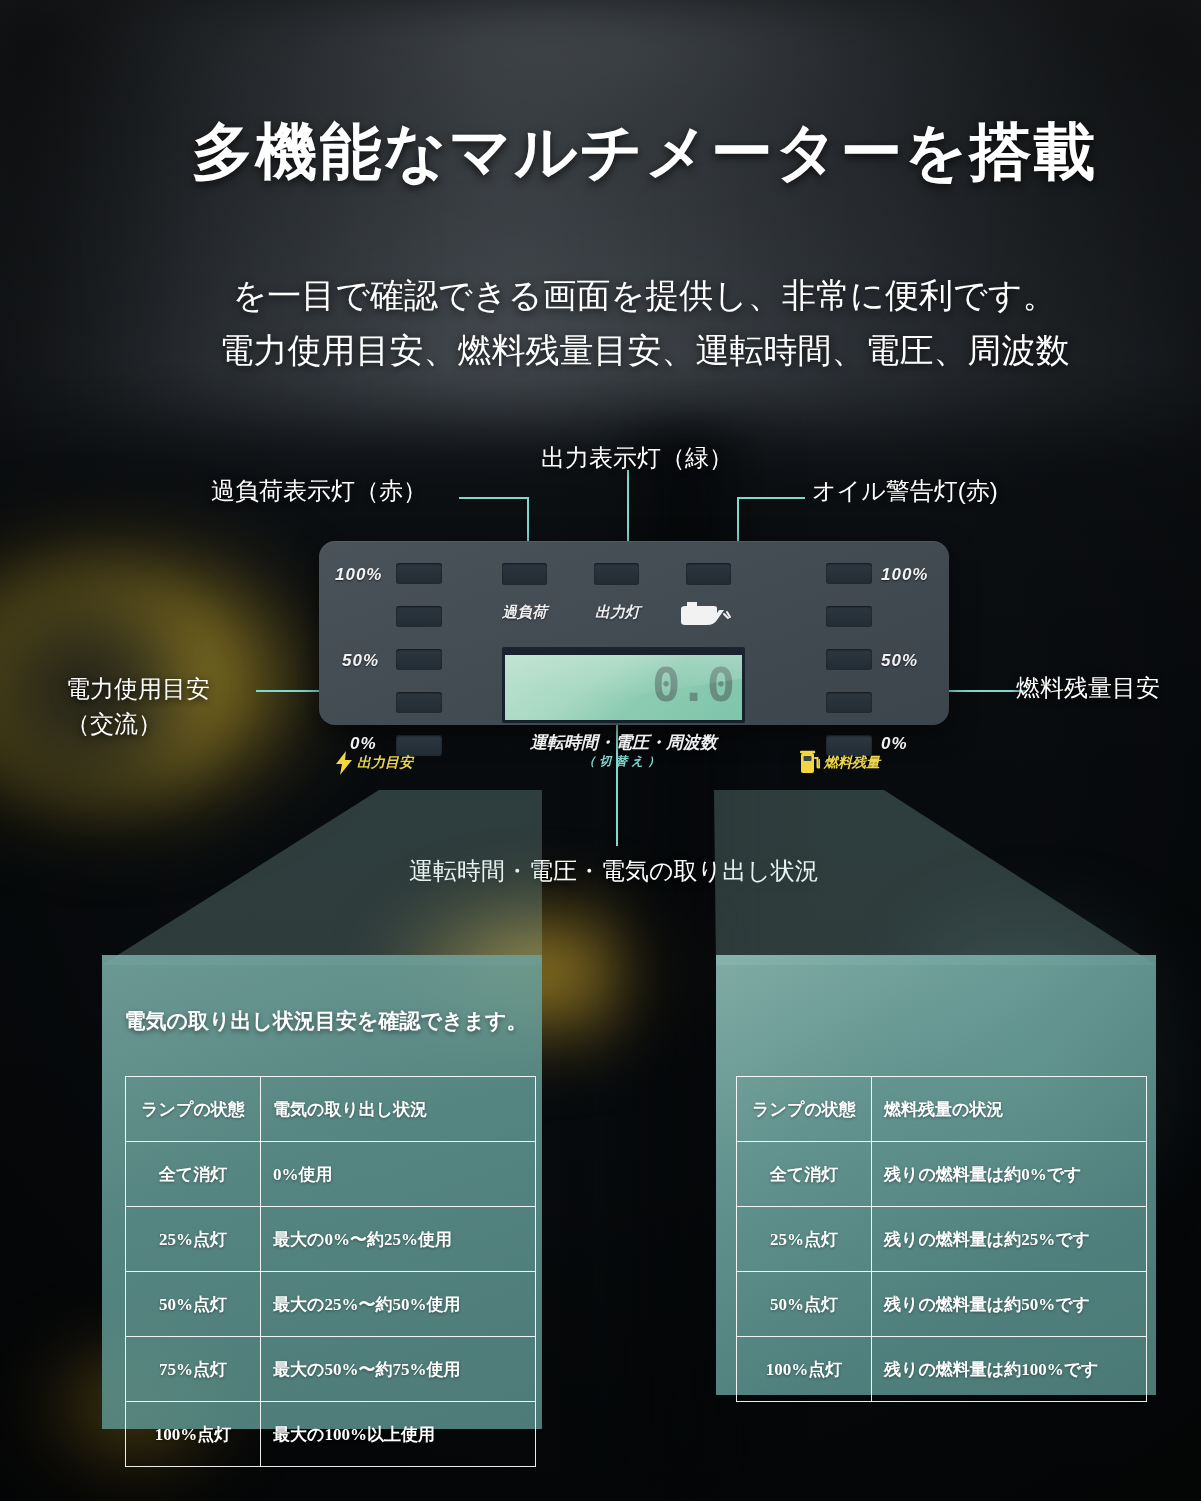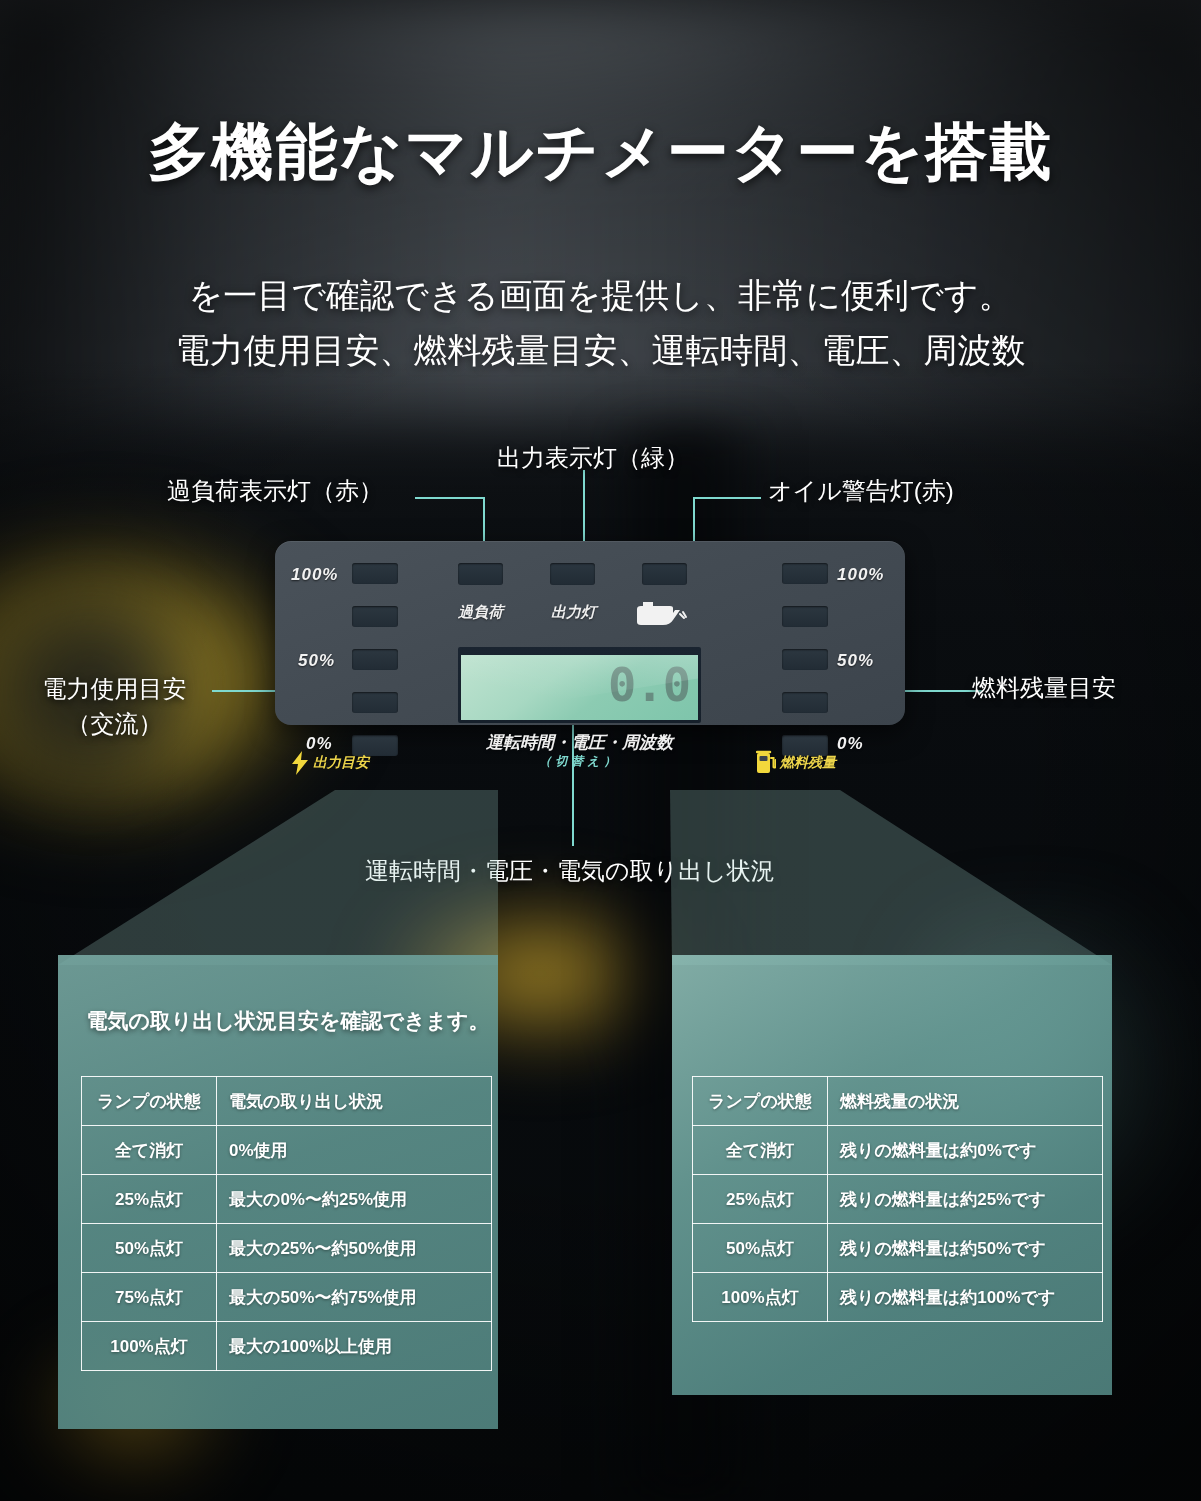--- a/index.html
+++ b/index.html
@@ -62,21 +62,21 @@
     left:900px;top:900px;width:330px;height:420px;
     background:radial-gradient(ellipse 180px 200px at 40% 40%, rgba(110,160,158,.35) 0%, rgba(60,96,96,.18) 60%, rgba(0,0,0,0) 100%);
     filter:blur(30px);
   }
   .bg-vignette{
     inset:0;
     background:radial-gradient(ellipse 900px 900px at 50% 50%, rgba(0,0,0,0) 45%, rgba(0,0,0,.55) 100%);
   }
 
   
-  #page{position:absolute;inset:0;z-index:3;}
+  #page{position:absolute;inset:0;z-index:3;margin-left:44px;}
 
   .headline{
     position:absolute;left:0;top:110px;width:1201px;text-align:center;
     font-size:62px;font-weight:bold;color:#ffffff;letter-spacing:2px;
     text-shadow:0 3px 10px rgba(0,0,0,.75);
   }
   .subhead{
     position:absolute;left:0;top:268px;width:1201px;text-align:center;
     color:#ffffff;font-size:34px;line-height:1.62;font-weight:400;
     text-shadow:0 2px 8px rgba(0,0,0,.8);
@@ -86,21 +86,21 @@
   
   .callout{position:absolute;color:#ffffff;font-size:24px;white-space:nowrap;
            text-shadow:0 2px 7px rgba(0,0,0,.9);}
   .lead{position:absolute;background:#7fd9cf;}
   .lead.h{height:2px;}
   .lead.v{width:2px;}
 
   #lbl-overload{left:167px;top:475px;}
   #lbl-output  {left:497px;top:442px;text-align:right;}
   #lbl-oil     {left:768px;top:475px;}
-  #lbl-power   {left:22px;top:672px;width:185px;text-align:center;line-height:1.45;}
+  #lbl-power   {left:22px;top:672px;width:185px;text-align:left;line-height:1.45;}
   #lbl-fuel    {left:972px;top:672px;}
   #lbl-monitor {left:365px;top:855px;}
 
   
   #panel{
     position:absolute;left:275px;top:541px;width:630px;height:184px;
     border-radius:16px;
     background:linear-gradient(160deg,#4a525a 0%, #434b53 45%, #3c444c 100%);
     box-shadow:0 8px 26px rgba(0,0,0,.55), inset 0 1px 0 rgba(255,255,255,.07);
   }
@@ -152,30 +152,30 @@
   .card{
     position:absolute;
     background:linear-gradient(160deg, rgba(122,172,166,.88) 0%, rgba(96,150,145,.88) 45%, rgba(88,142,138,.86) 100%);
   }
   #card-left{left:58px;top:955px;width:440px;height:474px;}
   #card-right{left:672px;top:955px;width:440px;height:440px;}
   #card-right{
     background:linear-gradient(150deg, rgba(150,200,192,.85) 0%, rgba(112,168,162,.86) 35%, rgba(92,148,144,.86) 70%, rgba(86,140,136,.86) 100%);
   }
   .card-title{
-    position:absolute;left:10px;width:100%;top:52px;text-align:center;
+    position:absolute;left:4px;width:100%;top:52px;text-align:center;
     color:#ffffff;font-size:21px;font-weight:bold;text-shadow:0 2px 5px rgba(0,0,0,.45);
   }
   table.spec{
     position:absolute;border-collapse:collapse;
     font-size:17px;color:#ffffff;text-shadow:0 1px 3px rgba(0,0,0,.4);
   }
   table.spec td{
     border:1px solid rgba(255,255,255,.92);
-    padding:0 12px;height:48px;vertical-align:middle;white-space:nowrap;
+    padding:8px 12px;height:48px;vertical-align:middle;white-space:nowrap;font-family:Liberation Serif, serif;
   }
   table.spec td.k{width:110px;text-align:center;font-weight:bold;}
   table.spec td.v{width:250px;text-align:left;font-weight:bold;}
   #tbl-left{left:23px;top:121px;}
   #tbl-right{left:20px;top:121px;}
   #tbl-right td.k{width:110px;}
   #tbl-right td.v{width:250px;}
 </style>
 </head>
 <body>

